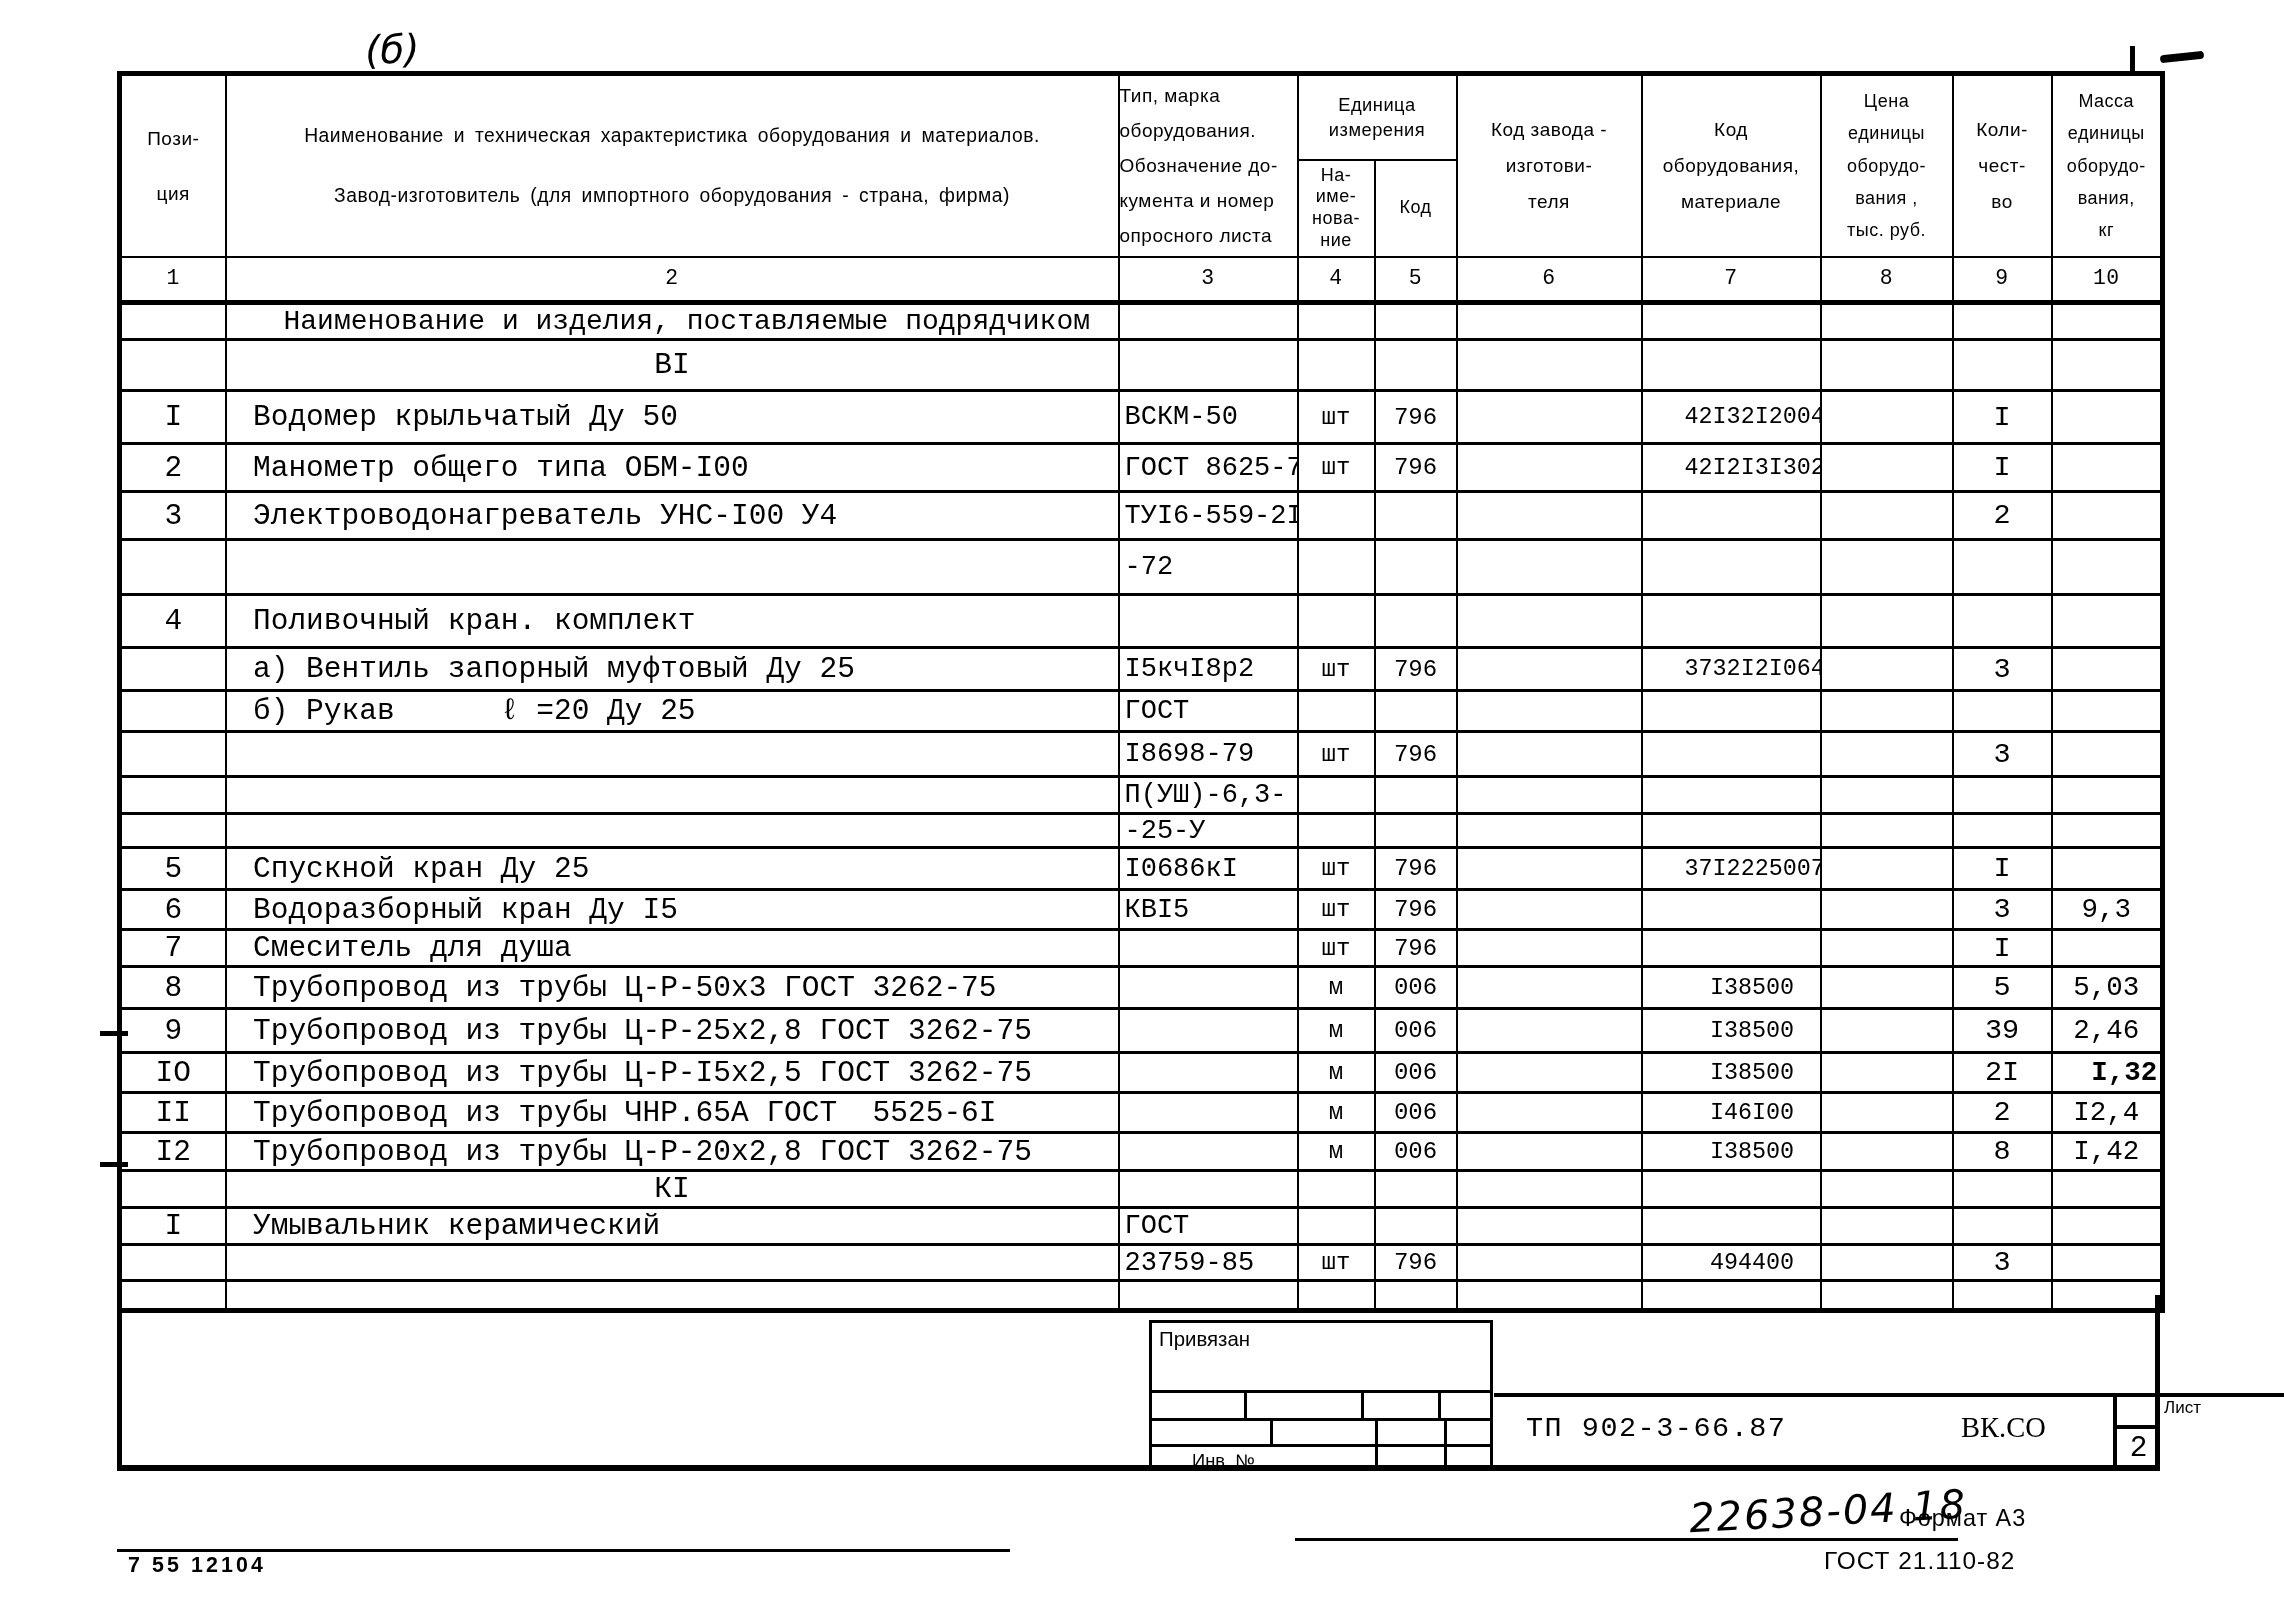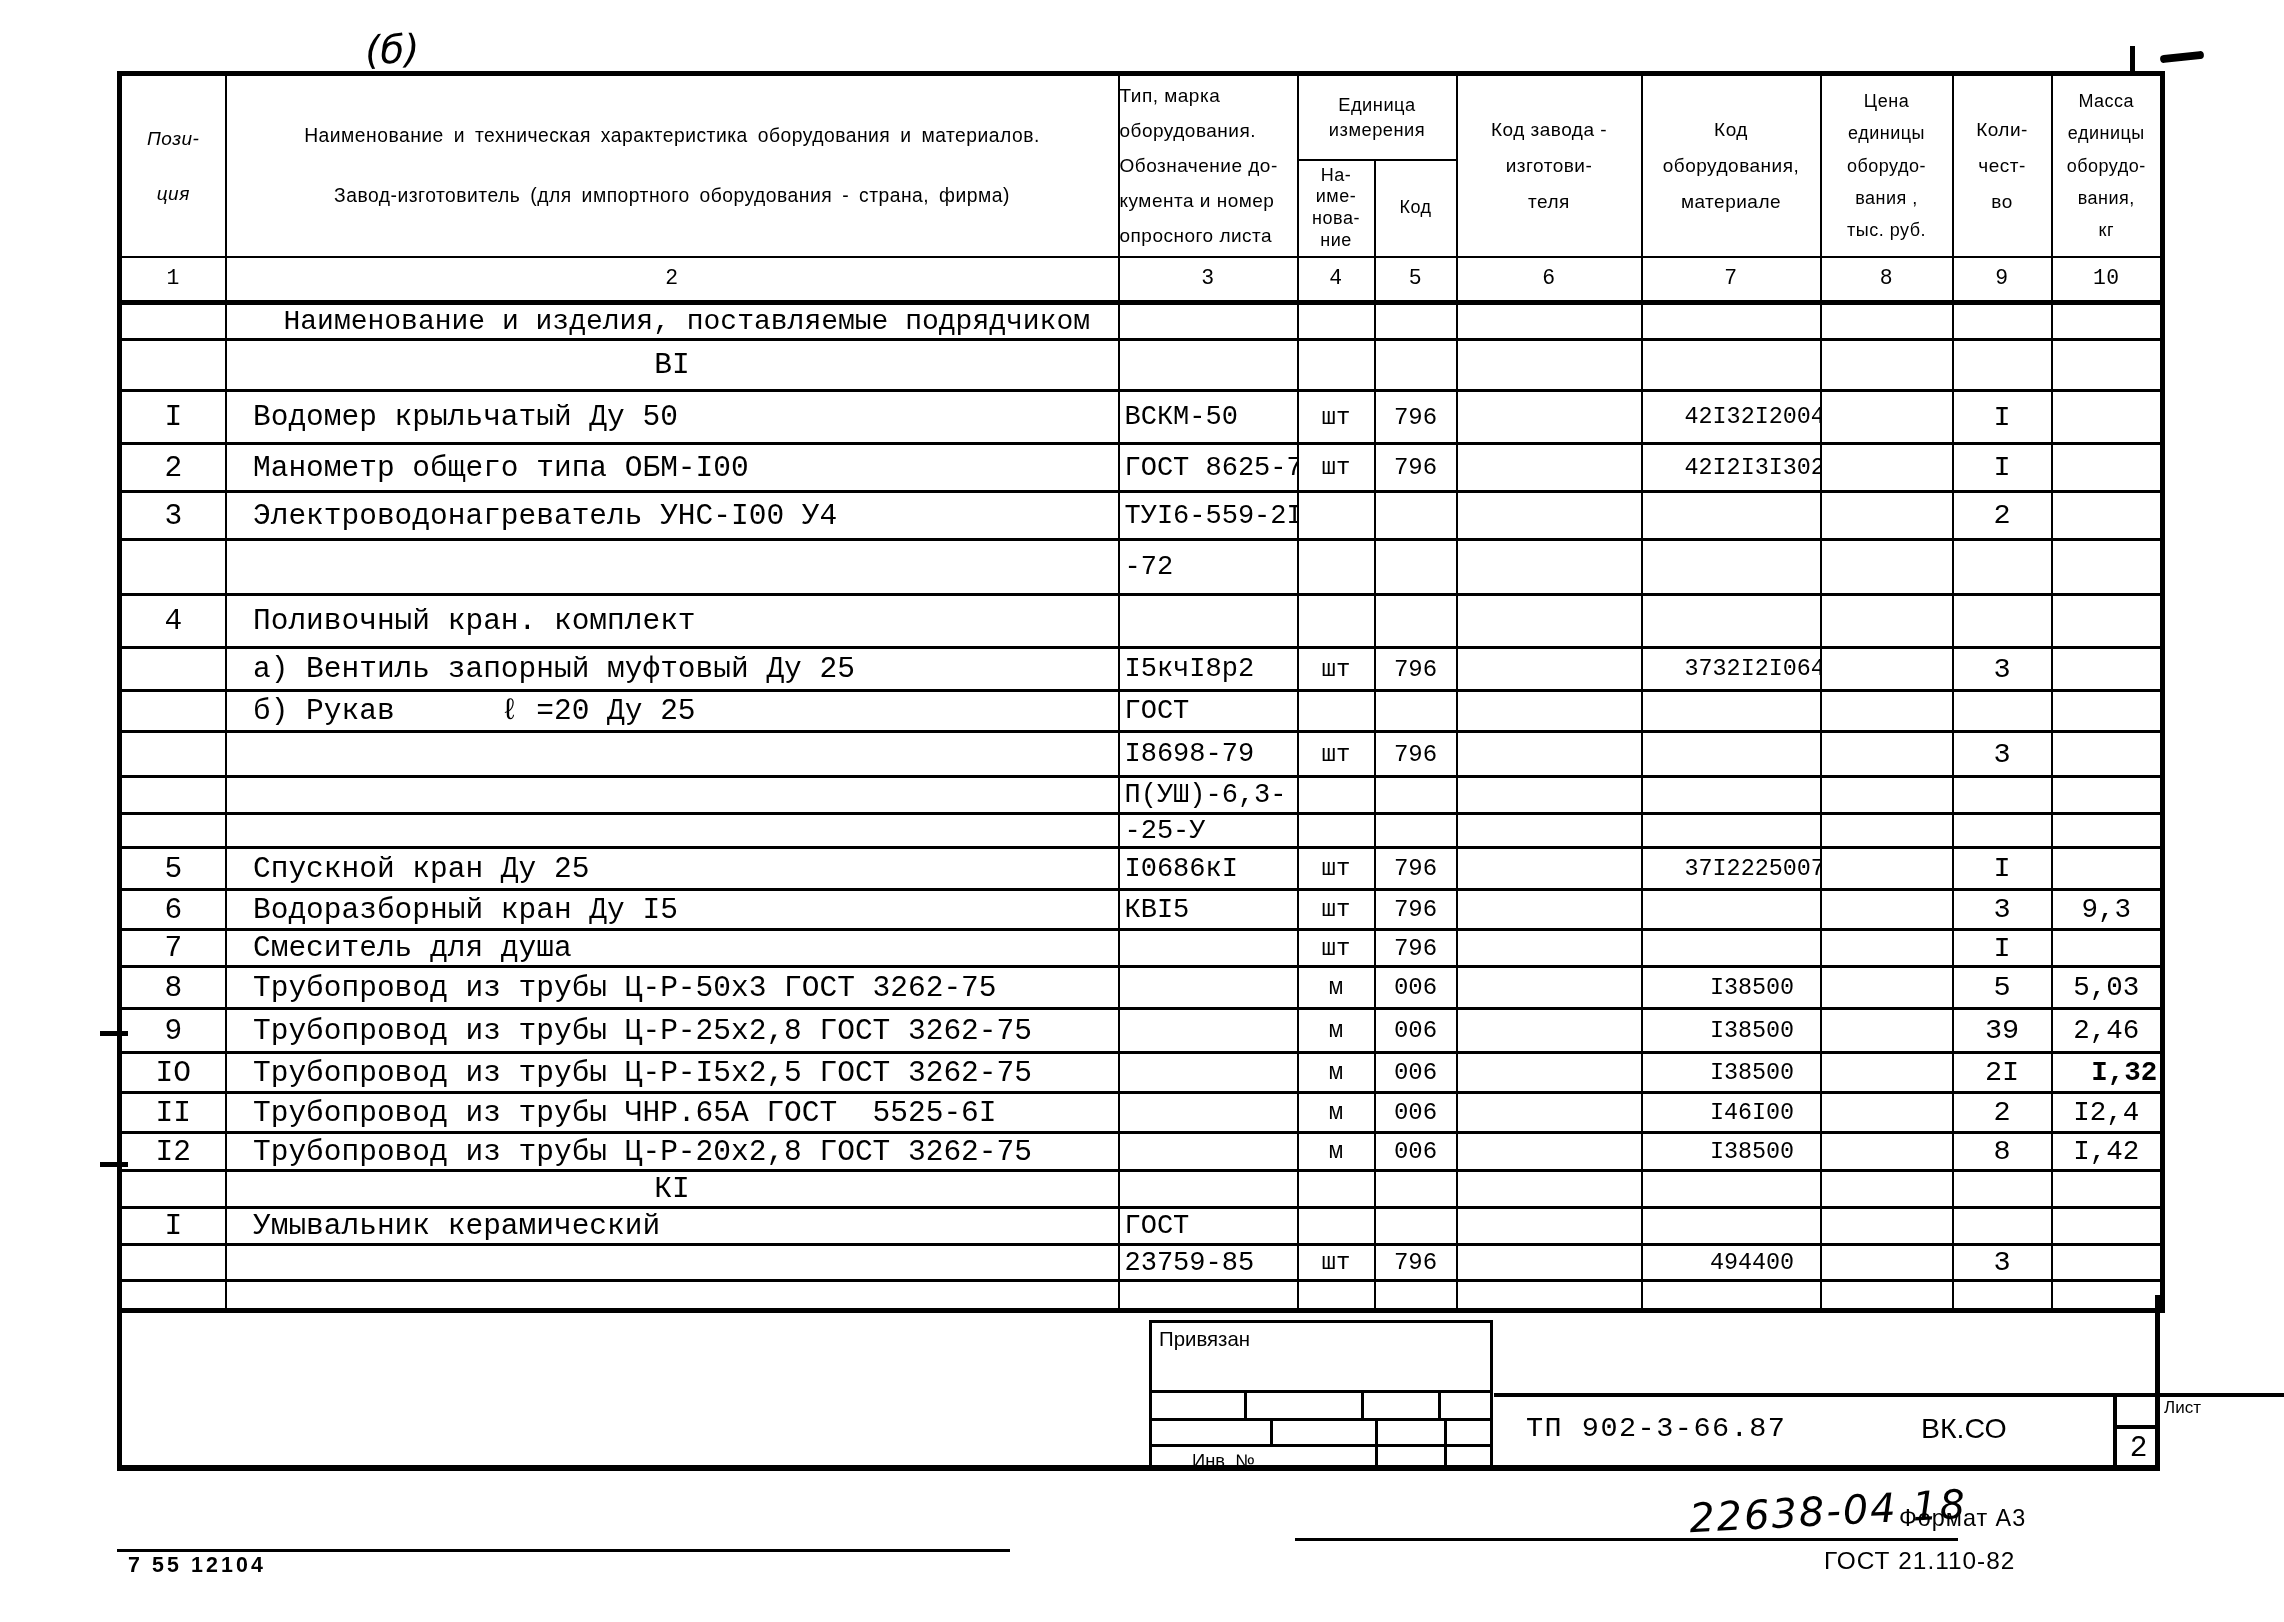--- a/index.html
+++ b/index.html
@@ -11,21 +11,21 @@
   table.main th,table.main td{border:2.5px solid #000;padding:0;vertical-align:middle;
              overflow:hidden;}
   table.main td{border-top-width:3.1px;border-bottom-width:3.1px;}
   thead th{font-family:"Liberation Sans",sans-serif;font-size:19px;font-weight:normal;
            text-align:center;white-space:pre-line;line-height:1.9;letter-spacing:0.5px;}
   th.h-name{line-height:3.1;font-size:19.3px;word-spacing:4.1px;}
   th.h-type{text-align:left;padding-left:13.2px;line-height:1.85;}
   th.h-unit{line-height:1.4;font-size:18.3px;}
   th.h-sub{line-height:1.2;font-size:18px;}
   th.h-price,th.h-mass{line-height:1.8;font-size:18px;}
-  th.h-pos{line-height:2.9;font-style:italic;}
+  th.h-pos{line-height:2.9;}
   thead tr.nums th{font-family:"Liberation Mono","DejaVu Sans Mono",monospace;
            font-size:21.4px;border-bottom:5.1px solid #000;line-height:1;}
   tbody td{font-family:"Liberation Mono","DejaVu Sans Mono",monospace;font-size:29.5px;}
   tbody td.c1{text-align:center;}
   tbody td.c2{text-align:left;padding-left:26.5px;white-space:pre;}
   tbody td.c2.sec{text-align:center;padding-left:0;}
   tbody td.c2.ind{padding-left:57px;font-size:28px;}
   tbody td.c3{text-align:left;padding-left:5px;font-size:27px;white-space:pre;}
   tbody td.c4,tbody td.c5{text-align:center;font-size:24px;}
   tbody td.c6,tbody td.c8{text-align:center;}
@@ -43,21 +43,21 @@
   .pbox .plabel{box-sizing:border-box;height:70px;border-bottom:3.6px solid #000;
         font-size:20.4px;padding:5.1px 0 0 7.1px;}
   .pbox .prow{box-sizing:border-box;display:flex;height:25.4px;}
   .pbox .prow+.prow{border-top:3.6px solid #000;padding-left:36px;}
   .pbox .pcell{box-sizing:border-box;height:100%;}
   .pbox .pcell+.pcell{border-left:3.6px solid #000;}
   .pbox .inv{font-size:18.3px;padding:3.1px 0 0 4.1px;}
   
   .tline{position:absolute;background:#000;}
   .doc-num{position:absolute;left:1526px;top:1412px;font-family:"Liberation Mono","DejaVu Sans Mono",monospace;font-size:28.5px;letter-spacing:1.5px;}
-  .doc-code{position:absolute;left:1921px;top:1412px;font-family:Liberation Sans, sans-serif;font-size:28.5px;}
+  .doc-code{position:absolute;left:1961px;top:1412px;font-family:Liberation Serif, serif;font-size:28.5px;}
   .sheet-lbl{position:absolute;left:2117px;top:1398px;width:43px;text-align:center;font-size:17px;padding-left:44px;}
   .sheet-num{position:absolute;left:2117px;top:1431px;width:43px;text-align:center;
              font-family:"Liberation Mono","DejaVu Sans Mono",monospace;font-size:29.5px;}
   
   .hand{position:absolute;font-family:"DejaVu Sans",sans-serif;font-style:italic;}
   .hw-num{left:1689px;top:1488px;font-size:40px;transform:rotate(-3deg);letter-spacing:2px;}
   .hw-top{left:365px;top:26.5px;font-size:39px;transform:rotate(-2deg);}
   .fmt{position:absolute;left:1899px;top:1505px;font-size:23.4px;letter-spacing:1px;}
   .gost{position:absolute;left:1824px;top:1547px;font-size:24.4px;letter-spacing:1px;}
   .stamp-code{position:absolute;left:128px;top:1553px;font-size:21.4px;font-weight:bold;letter-spacing:3.1px;}

